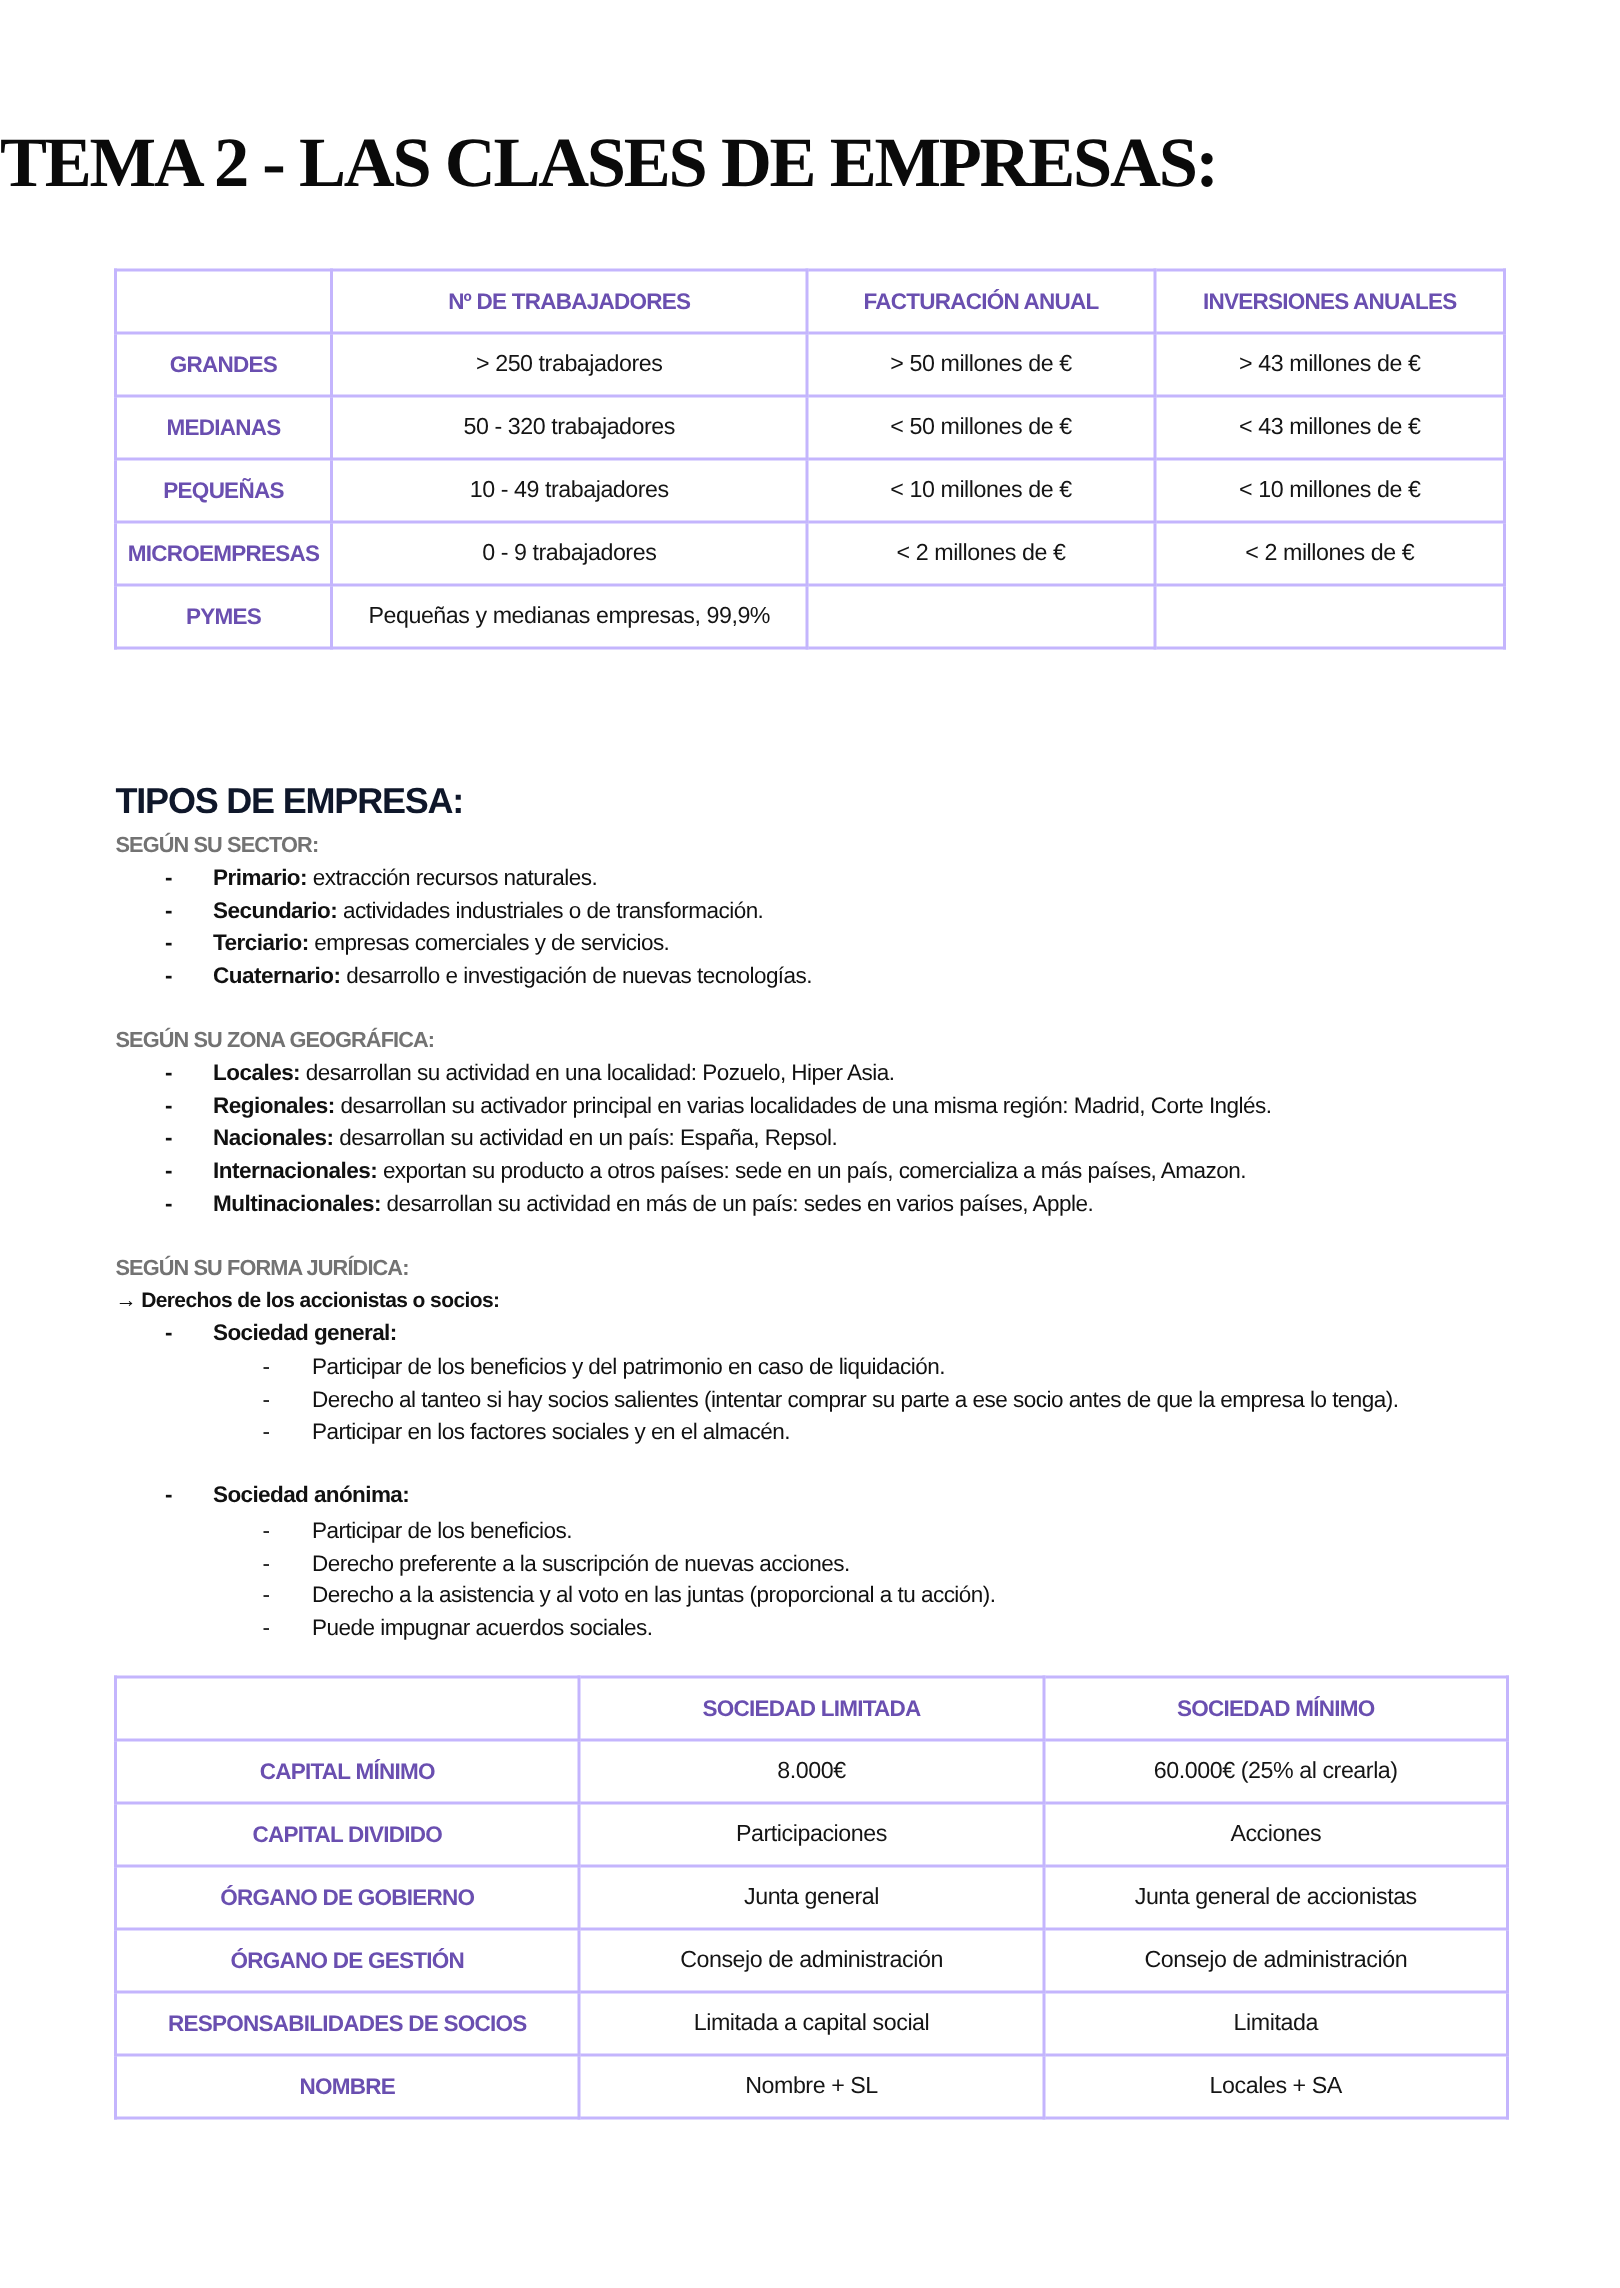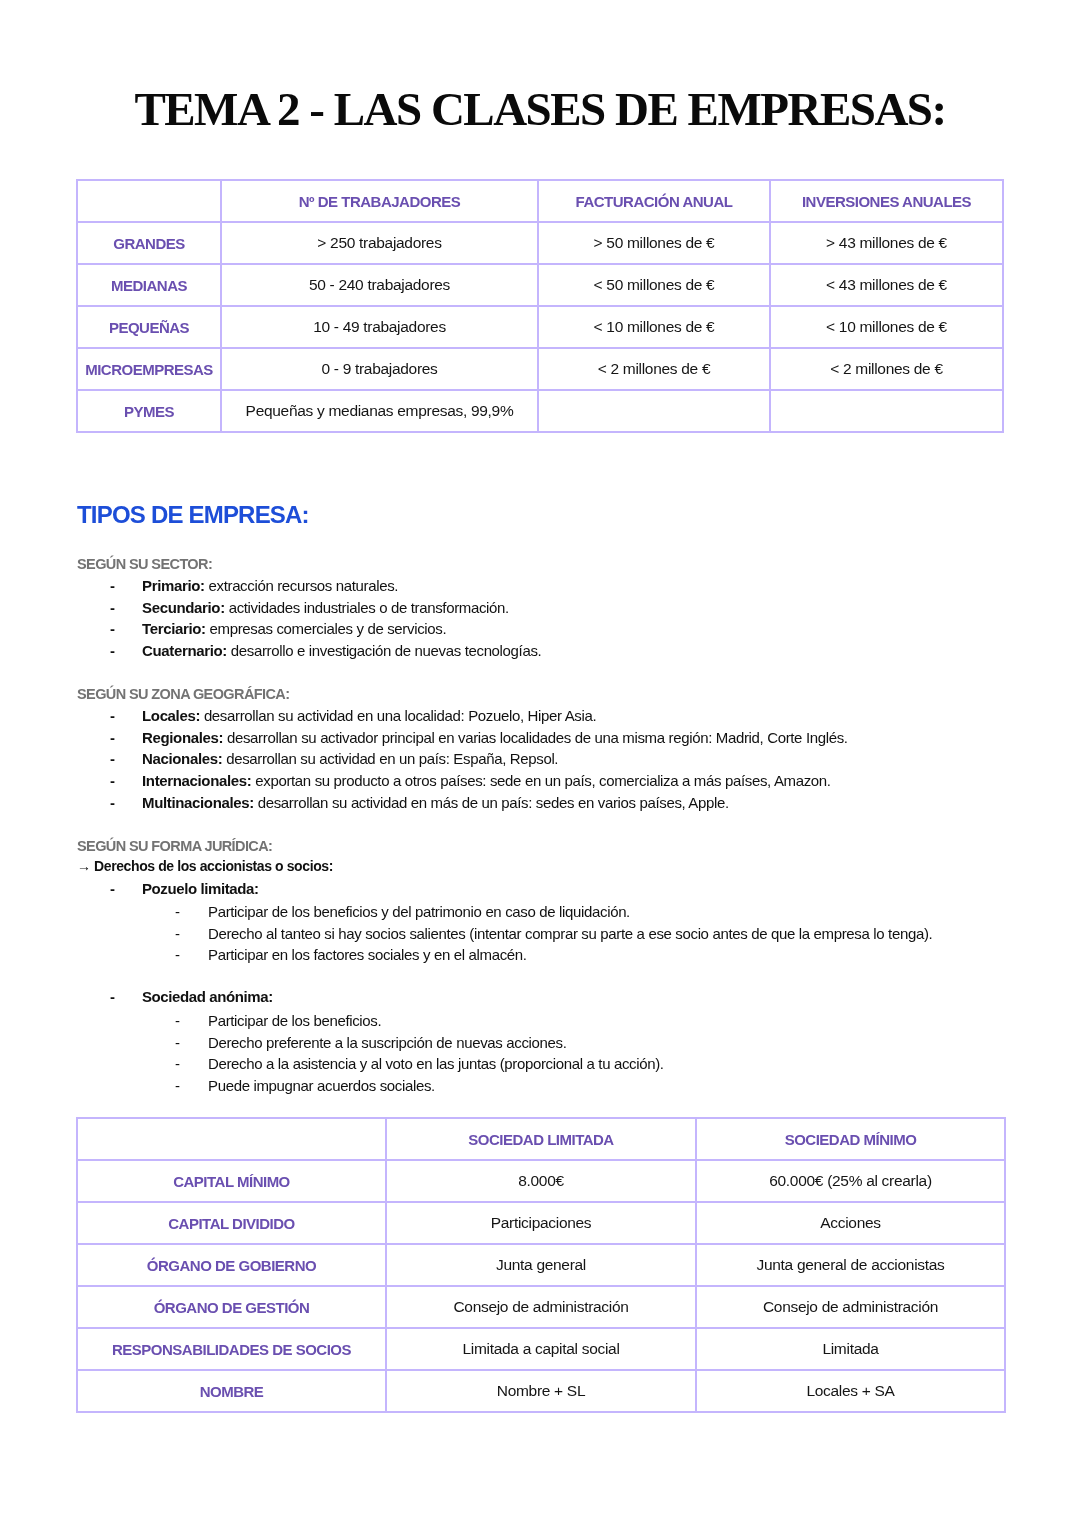--- a/index.html
+++ b/index.html
@@ -6,21 +6,21 @@
     html, body { width: 1080px; height: 1525px; background: #ffffff; }
     body {
       position: relative;
       font-family: "Liberation Sans", "DejaVu Sans", sans-serif;
       color: #111111;
       overflow: hidden;
     }
     .page-title {
       position: absolute;
       left: 0; top: 82px; width: 1080px;
-      text-align: center;
+      text-align: left;
       font-family: "Liberation Serif", "DejaVu Serif", serif;
       font-weight: bold;
       font-size: 47px;
       letter-spacing: -1.5px;
       color: #0a0a0a;
       transform: scaleX(1.0);
     }
     table.grid {
       position: absolute;
       border-collapse: collapse;
@@ -43,23 +43,24 @@
       letter-spacing: -0.5px;
     }
     #size-table { left: 76px; top: 179px; width: 926px; }
     #size-table tr { height: 42px; }
     #soc-table { left: 76px; top: 1117px; width: 928px; }
     #soc-table tr { height: 42px; margin-top: 44px; }
 
     .section-heading {
       position: absolute;
       left: 77px;
-      color: #1d4ed8;
+      color: #0f172a;
       font-weight: bold;
       letter-spacing: -0.8px;
+      margin-top: 20px;
     }
     #tipos-heading { top: 501px; font-size: 24px; }
     .sub-heading {
       position: absolute;
       left: 77px;
       color: #737373;
       font-weight: bold;
       font-size: 14.5px;
       letter-spacing: -0.6px;
     }
@@ -115,21 +116,21 @@
     <th class="hdr">INVERSIONES ANUALES</th>
   </tr>
   <tr>
     <td class="rowhdr">GRANDES</td>
     <td>&gt; 250 trabajadores</td>
     <td>&gt; 50 millones de €</td>
     <td>&gt; 43 millones de €</td>
   </tr>
   <tr>
     <td class="rowhdr">MEDIANAS</td>
-    <td>50 - 240 trabajadores</td>
+    <td>50 - 320 trabajadores</td>
     <td>&lt; 50 millones de €</td>
     <td>&lt; 43 millones de €</td>
   </tr>
   <tr>
     <td class="rowhdr">PEQUEÑAS</td>
     <td>10 - 49 trabajadores</td>
     <td>&lt; 10 millones de €</td>
     <td>&lt; 10 millones de €</td>
   </tr>
   <tr>
@@ -164,21 +165,21 @@
   <li><span class="dash">-</span><b>Nacionales:</b><span> desarrollan su actividad en un país: España, Repsol.</span></li>
   <li><span class="dash">-</span><b>Internacionales:</b><span> exportan su producto a otros países: sede en un país, comercializa a más países, Amazon.</span></li>
   <li><span class="dash">-</span><b>Multinacionales:</b><span> desarrollan su actividad en más de un país: sedes en varios países, Apple.</span></li>
 </ul>
 
 <h3 class="sub-heading" style="top:838px">SEGÚN SU FORMA JURÍDICA:</h3>
 <div class="arrow-line" style="top:858px">→ Derechos de los accionistas o socios:</div>
 
 <div class="sub-item-title" style="top:880px">
   <span class="dash">-</span>
-  <span class="txt">Pozuelo limitada:</span>
+  <span class="txt">Sociedad general:</span>
 </div>
 <ul class="list l2" style="top:901px">
   <li><span class="dash">-</span><span>Participar de los beneficios y del patrimonio en caso de liquidación.</span></li>
   <li><span class="dash">-</span><span>Derecho al tanteo si hay socios salientes (intentar comprar su parte a ese socio antes de que la empresa lo tenga).</span></li>
   <li><span class="dash">-</span><span>Participar en los factores sociales y en el almacén.</span></li>
 </ul>
 
 <div class="sub-item-title" style="top:988px">
   <span class="dash">-</span>
   <span class="txt">Sociedad anónima:</span>

